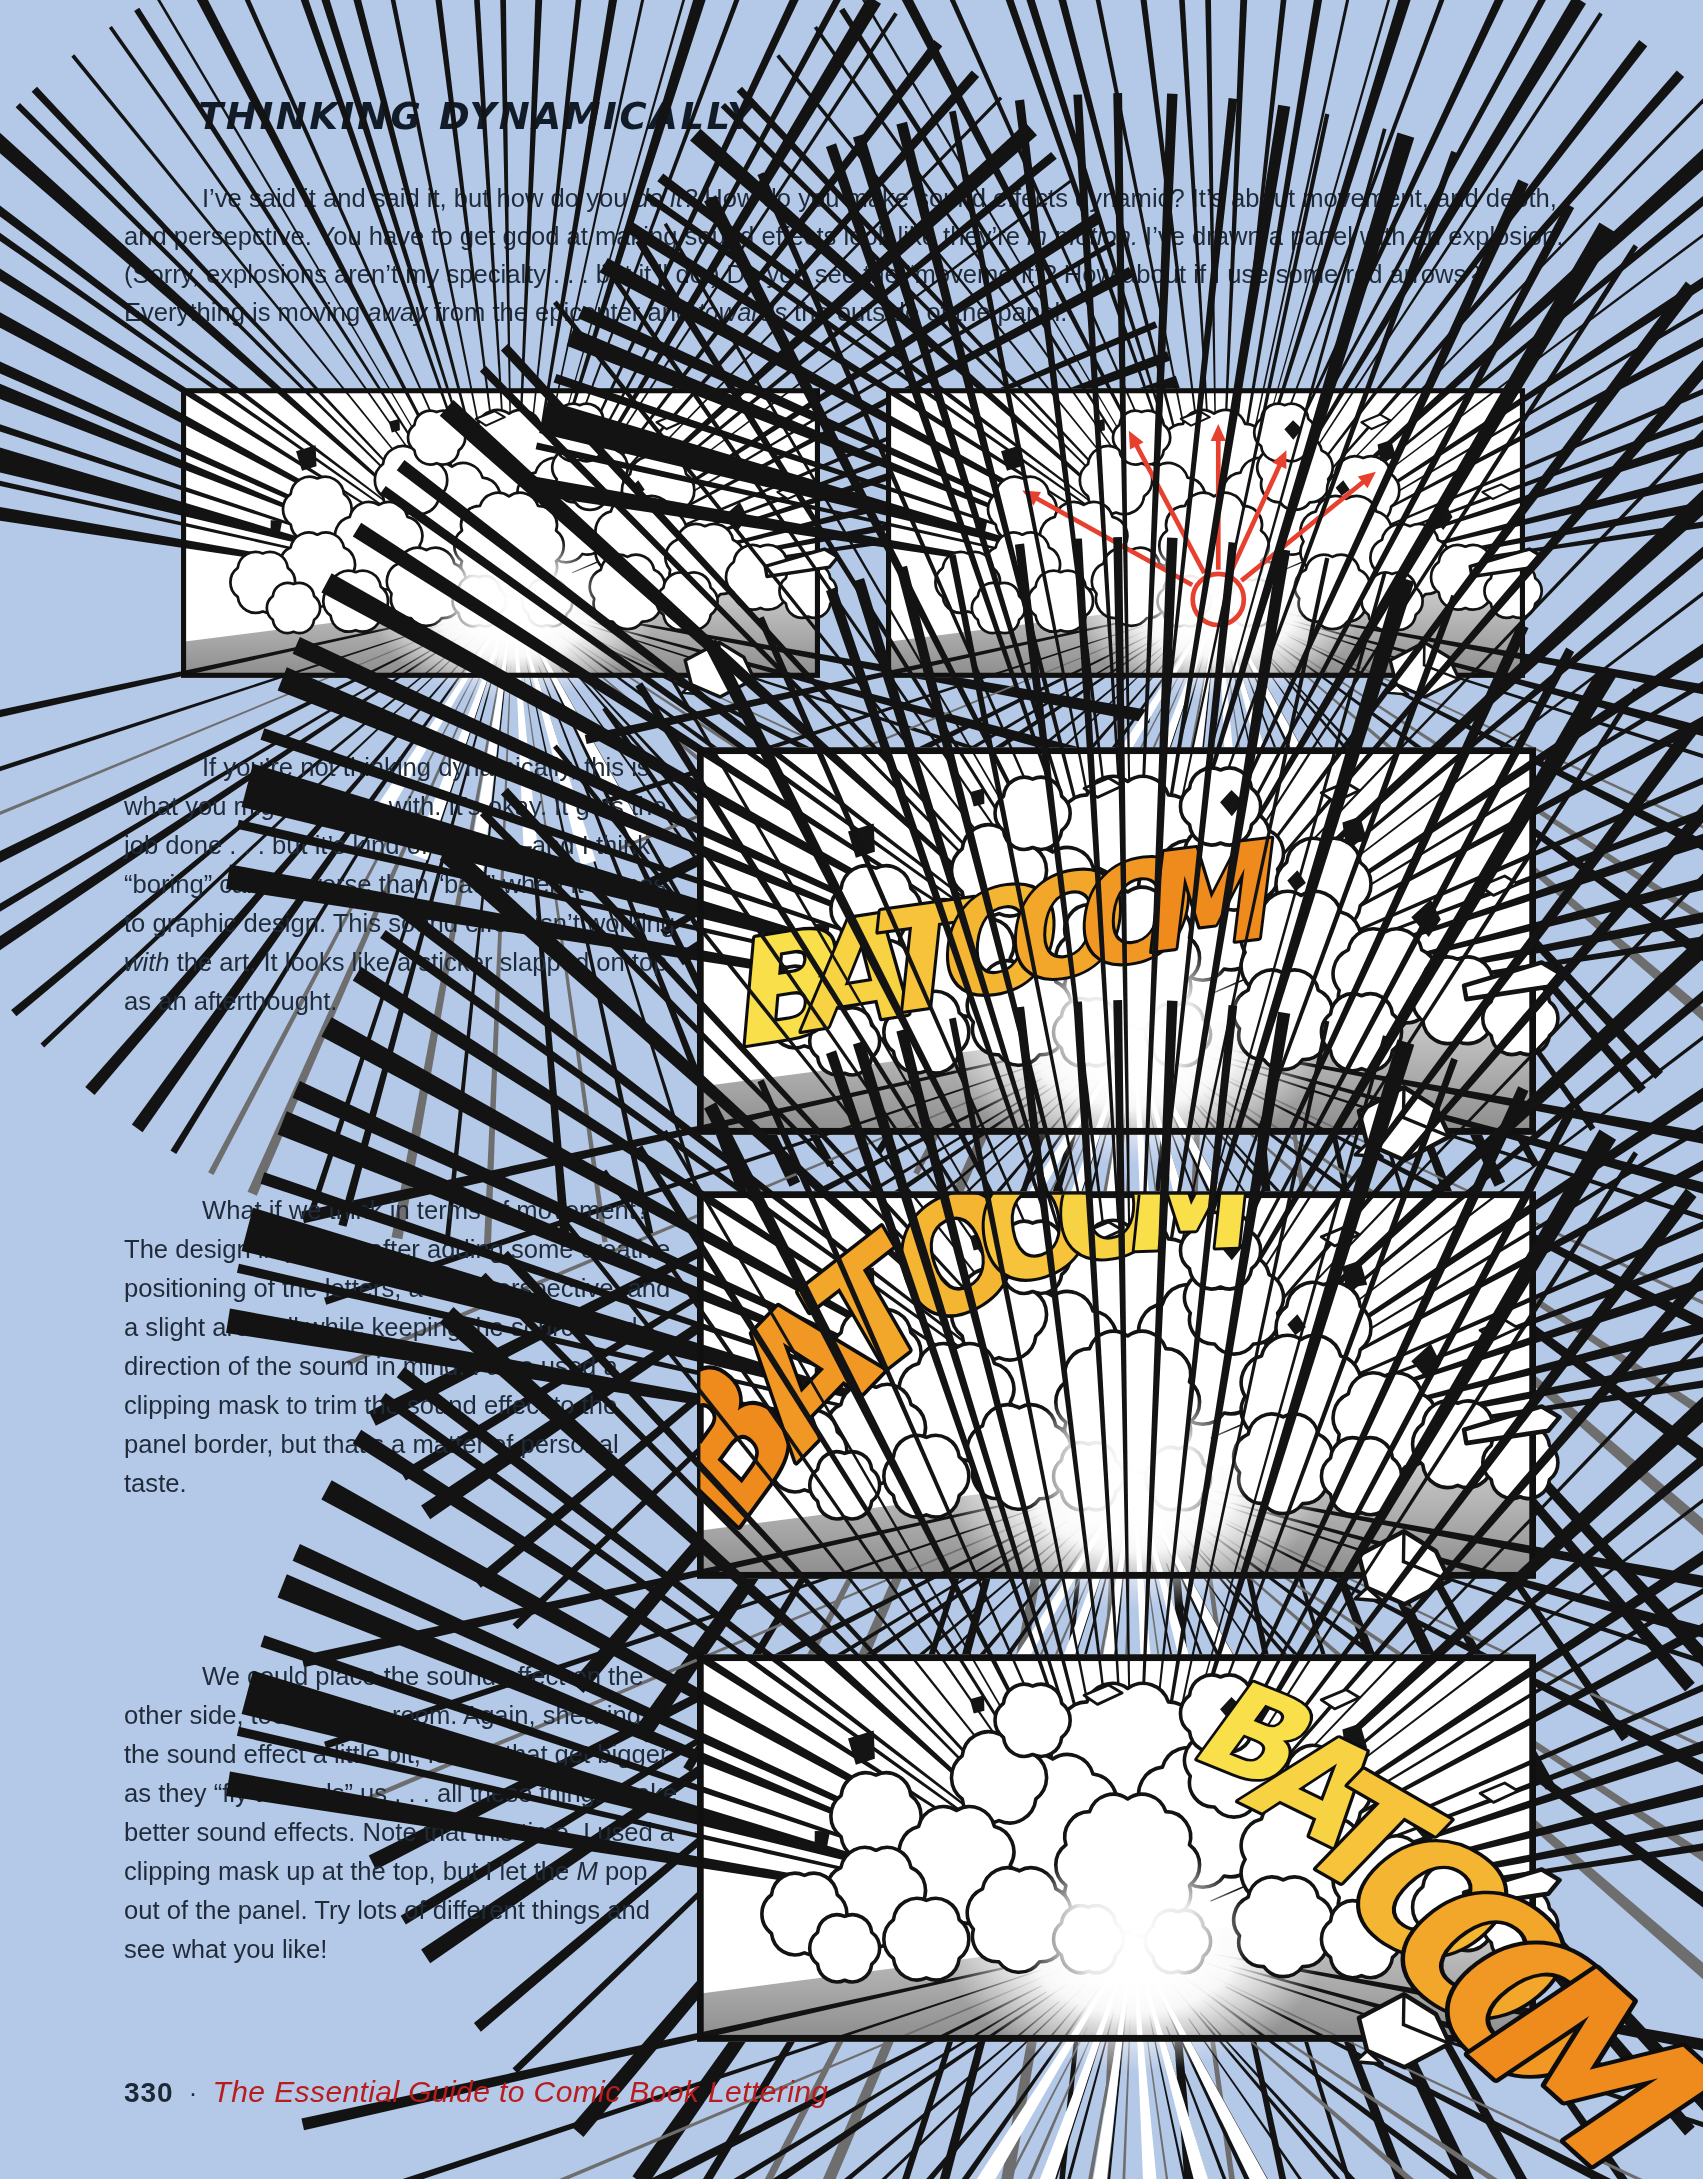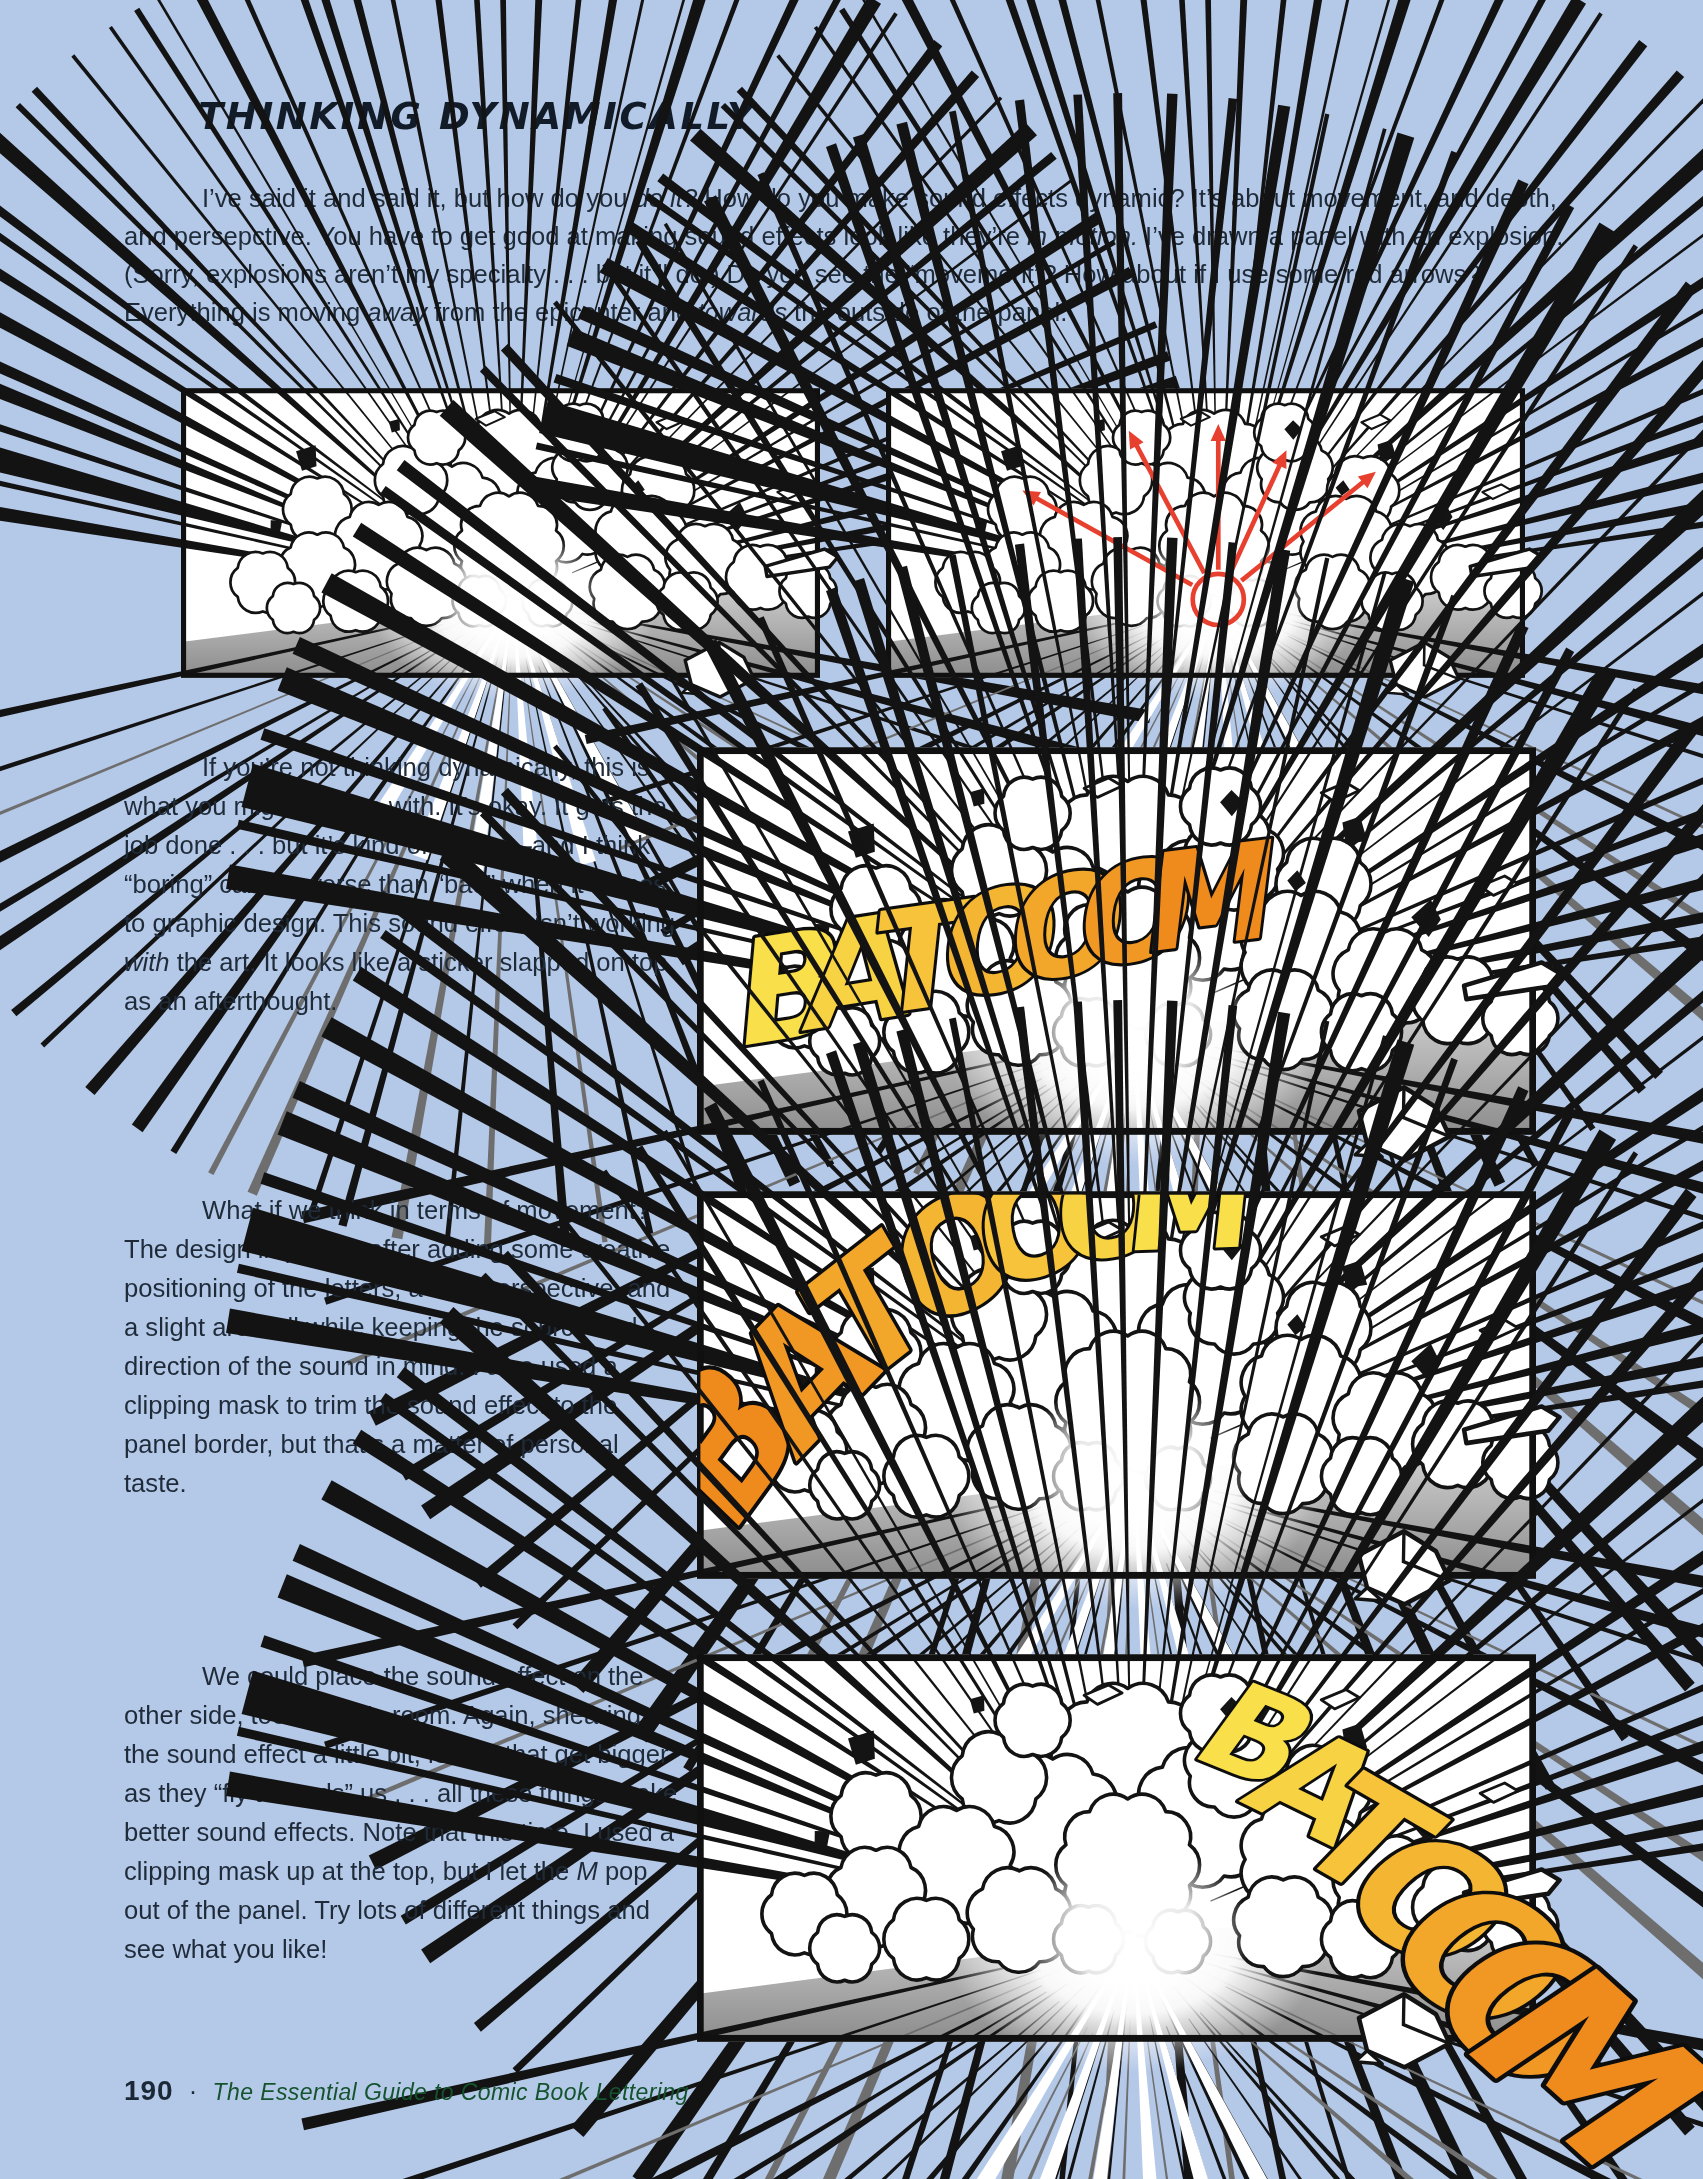--- a/index.html
+++ b/index.html
@@ -32,21 +32,21 @@
   #defs-svg{position:absolute;width:0;height:0;}
   .footer{
     position:absolute;left:124px;top:2075px;
     display:flex;align-items:baseline;gap:15.3px;
   }
   .footer .num{
     font-size:28px;font-weight:bold;color:#1c2836;letter-spacing:0.9px;
   }
   .footer .sep{font-size:25.6px;color:#1c2836;}
   .footer .book{
-    font-size:23px;font-style:italic;color:#14532d;letter-spacing:0.4px;
+    font-size:30px;font-style:italic;color:#b91c1c;letter-spacing:0.4px;
   }
 </style>
 </head>
 <body>
 
 <svg id="defs-svg" aria-hidden="true">
     <defs>
       <linearGradient id="gg" x1="0" y1="0" x2="0" y2="1">
         <stop offset="0" stop-color="#d8d8d8"></stop>
         <stop offset="1" stop-color="#8c8c8c"></stop>
@@ -288,19 +288,19 @@
         </g>
         <defs>
           <clipPath id="sfxclip1">
             <rect x="-120" y="6" width="1500" height="660"></rect>
           </clipPath>
         </defs>
       </svg>
   </div>
 
   <div class="footer">
-    <span class="num">190</span>
+    <span class="num">330</span>
     <span class="sep">·</span>
     <span class="book">The Essential Guide to Comic Book Lettering</span>
   </div>
 
 </div>
 
 
 </body></html>

